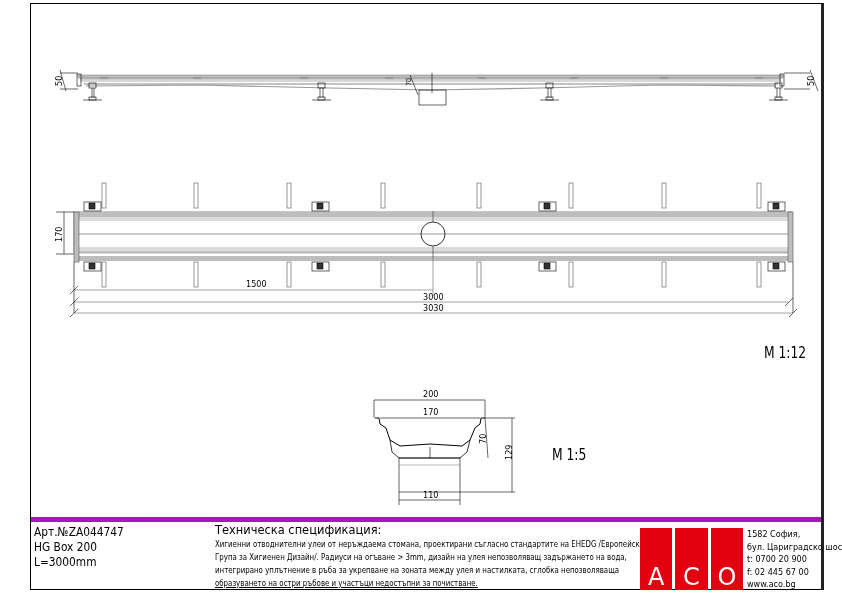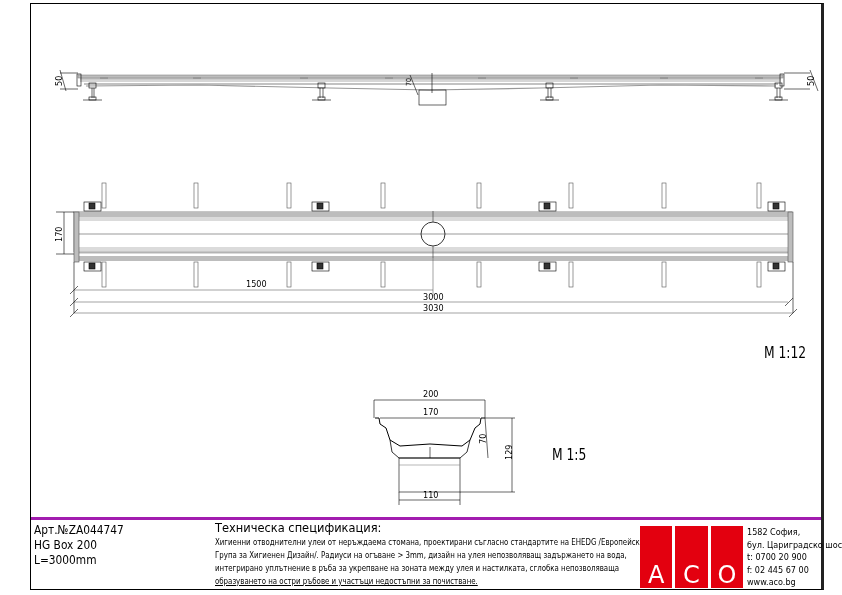--- a/index.html
+++ b/index.html
@@ -1,21 +1,21 @@
 <!DOCTYPE html>
 <html><head>
 <meta charset="utf-8">
 <style>
   html, body { margin: 0; padding: 0; background: #ffffff; }
   body { width: 842px; height: 595px; position: relative; overflow: hidden; font-family: "DejaVu Sans", sans-serif; }
   .frame { position: absolute; left: 30px; top: 3px; width: 794px; height: 587px; border: 1px solid #000; border-right: 3px solid #222; box-sizing: border-box; }
   svg.drawing { position: absolute; left: 0; top: 0; }
   .dim { font-family: "DejaVu Sans Condensed", "DejaVu Sans", sans-serif; font-size: 9px; fill: #000; }
   .scale { position: absolute; font-family: "DejaVu Sans", sans-serif; font-size: 15px; color: #000; transform: scaleX(0.82); transform-origin: left top; }
-  .titleblock { position: absolute; left: 31px; top: 517px; width: 790px; height: 72px; border-top: 3px solid #a21caf; }
+  .titleblock { position: absolute; left: 31px; top: 517px; width: 790px; height: 72px; border-top: 5px solid #a21caf; }
   .art { position: absolute; left: 3px; top: 2px; font-size: 12.5px; line-height: 15px; color: #000; transform: scaleX(0.85); transform-origin: left top; }
   .art div { white-space: nowrap; }
   .spec { position: absolute; left: 184px; top: 0px; width: 430px; }
   .spec-title { font-size: 13px; line-height: 16px; color: #000; white-space: nowrap; transform: scaleX(0.88); transform-origin: left top; }
   .spec-body { font-size: 9px; line-height: 13px; color: #000; width: 520px; transform: scaleX(0.78); transform-origin: left top; }
   .spec-body div { white-space: nowrap; }
   .logo { position: absolute; left: 609px; top: 6px; width: 103px; height: 62px; display: flex; gap: 3px; }
   .logo .cell { flex: 1; background: #e3000f; position: relative; display: flex; align-items: flex-end; justify-content: center; color: #fff; font-size: 24px; line-height: 24px; font-family: "DejaVu Sans", sans-serif; padding-bottom: 1px; }
   .address { position: absolute; left: 716px; top: 6px; font-size: 9.5px; line-height: 12.5px; color: #000; white-space: nowrap; transform: scaleX(0.85); transform-origin: left top; }
 </style>

